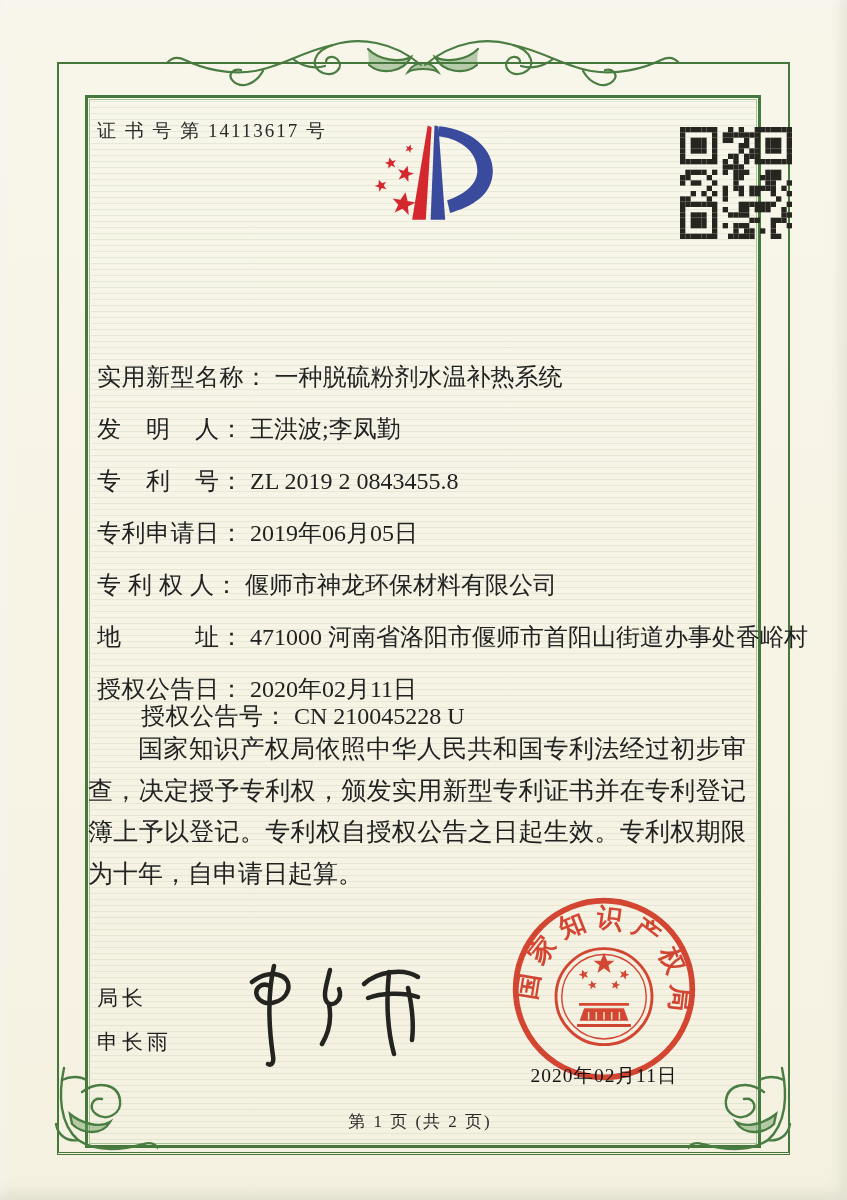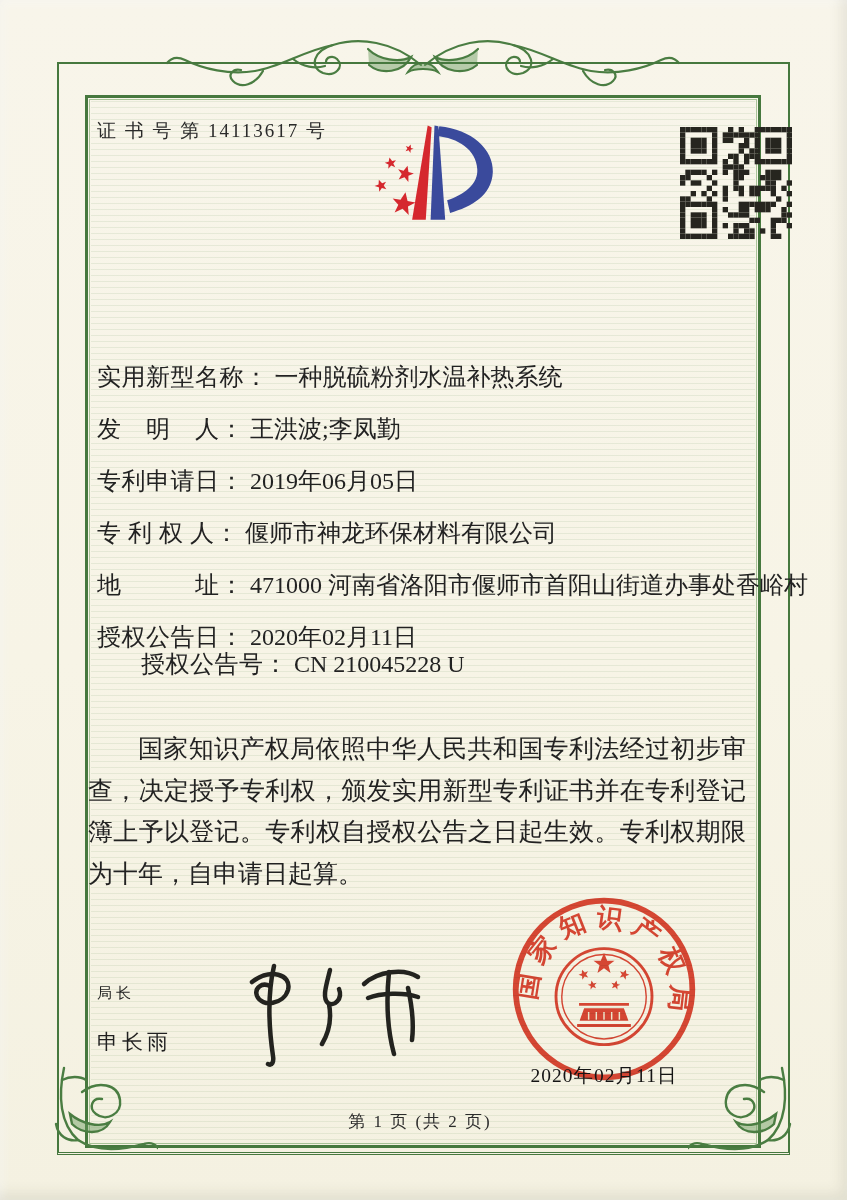--- a/index.html
+++ b/index.html
@@ -71,21 +71,21 @@
   .field-row .val{margin-left:6px;}
   .grant-row{display:flex;flex-direction:column;}
   .grant-row .pair2{margin-left:44px;}
 
   .paragraphs{
     position:absolute;left:88px;top:706px;width:658px;
     font-size:25px;line-height:1.66;text-align:justify;color:#222;margin-top:22px;
   }
   .paragraphs p{margin:0;text-indent:2em;}
 
-  .sig-title{position:absolute;left:97px;top:984px;font-size:15px;letter-spacing:4px;}
+  .sig-title{position:absolute;left:97px;top:984px;font-size:21px;letter-spacing:4px;}
   .sig-name{position:absolute;left:97px;top:1028px;font-size:21px;letter-spacing:4px;}
   .signature{position:absolute;left:212px;top:944px;width:240px;height:130px;}
 
   .seal{position:absolute;left:508px;top:893px;width:192px;height:192px;opacity:.92;mix-blend-mode:multiply;}
   .seal-date{
     position:absolute;left:494px;top:1062px;width:220px;
     text-align:center;font-size:19.5px;letter-spacing:1px;color:#141414;
   }
 
   .page-number{
@@ -395,20 +395,23 @@
 
 
   <div class="fields">
     <div class="field-row">
       <span class="lbl">实用新型名称：</span><span class="val">一种脱硫粉剂水温补热系统</span>
     </div>
     <div class="field-row">
       <span class="lbl">发　明　人：</span><span class="val">王洪波;李凤勤</span>
     </div>
     <div class="field-row">
+      <span class="lbl">专　利　号：</span><span class="val">ZL 2019 2 0843455.8</span>
+    </div>
+    <div class="field-row">
       <span class="lbl">专利申请日：</span><span class="val">2019年06月05日</span>
     </div>
     <div class="field-row">
       <span class="lbl">专 利 权 人：</span><span class="val">偃师市神龙环保材料有限公司</span>
     </div>
     <div class="field-row">
       <span class="lbl">地　　　址：</span><span class="val">471000 河南省洛阳市偃师市首阳山街道办事处香峪村</span>
     </div>
     <div class="field-row grant-row">
       <span>

